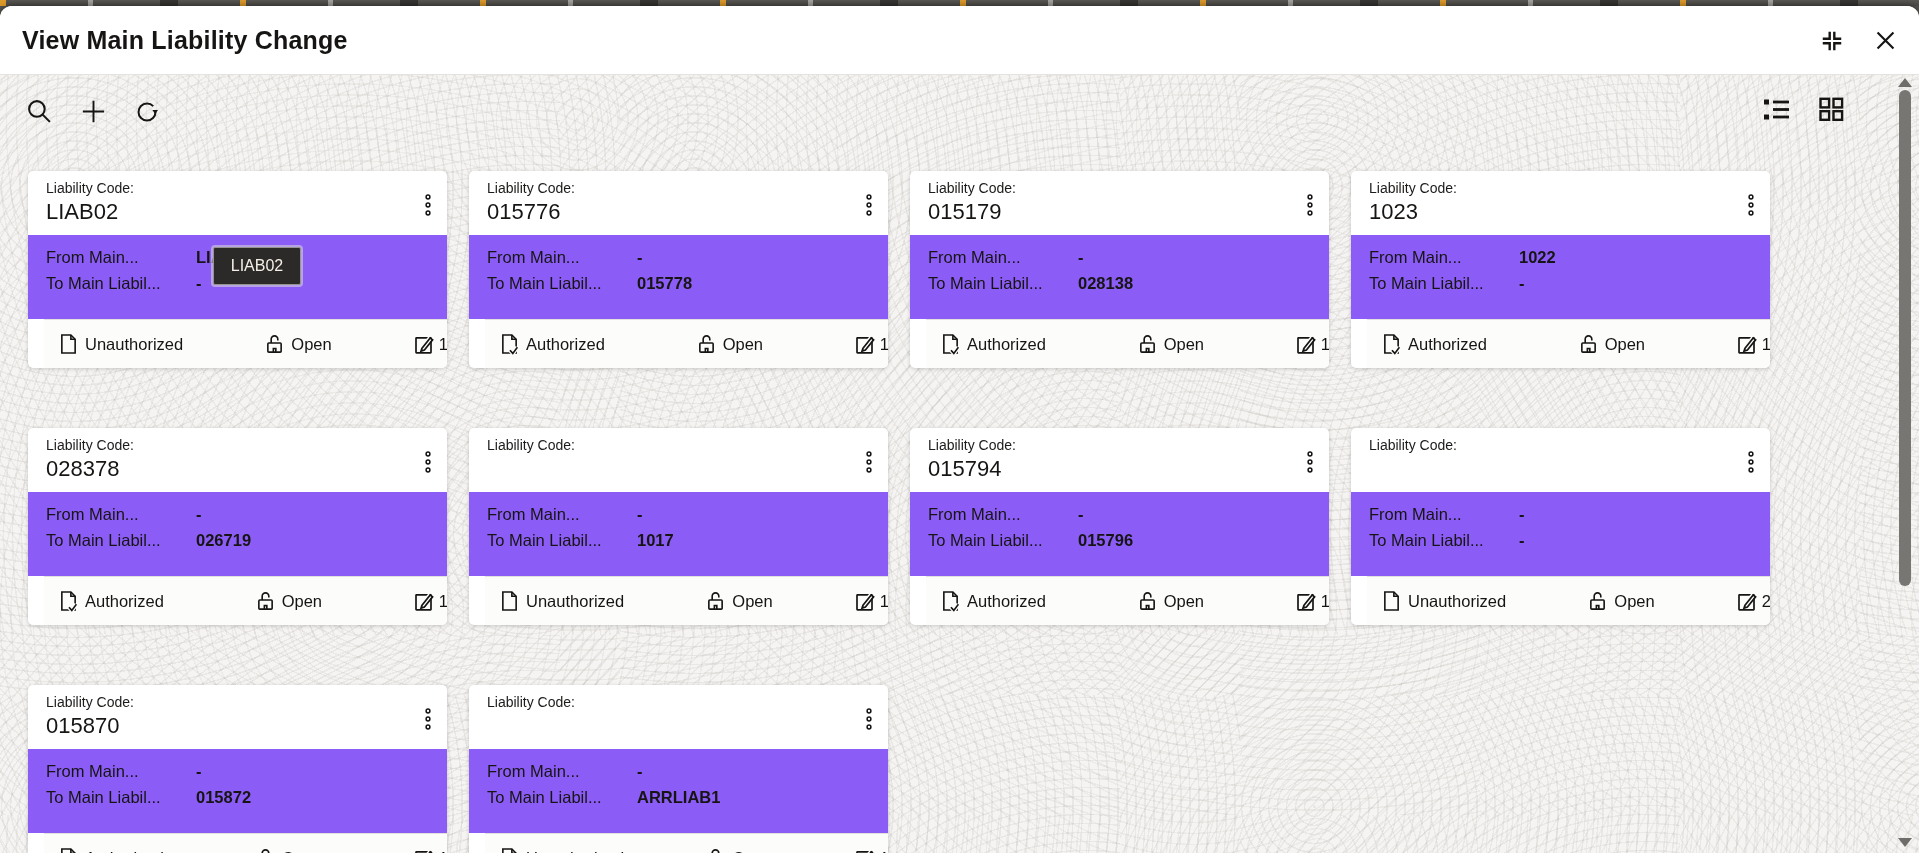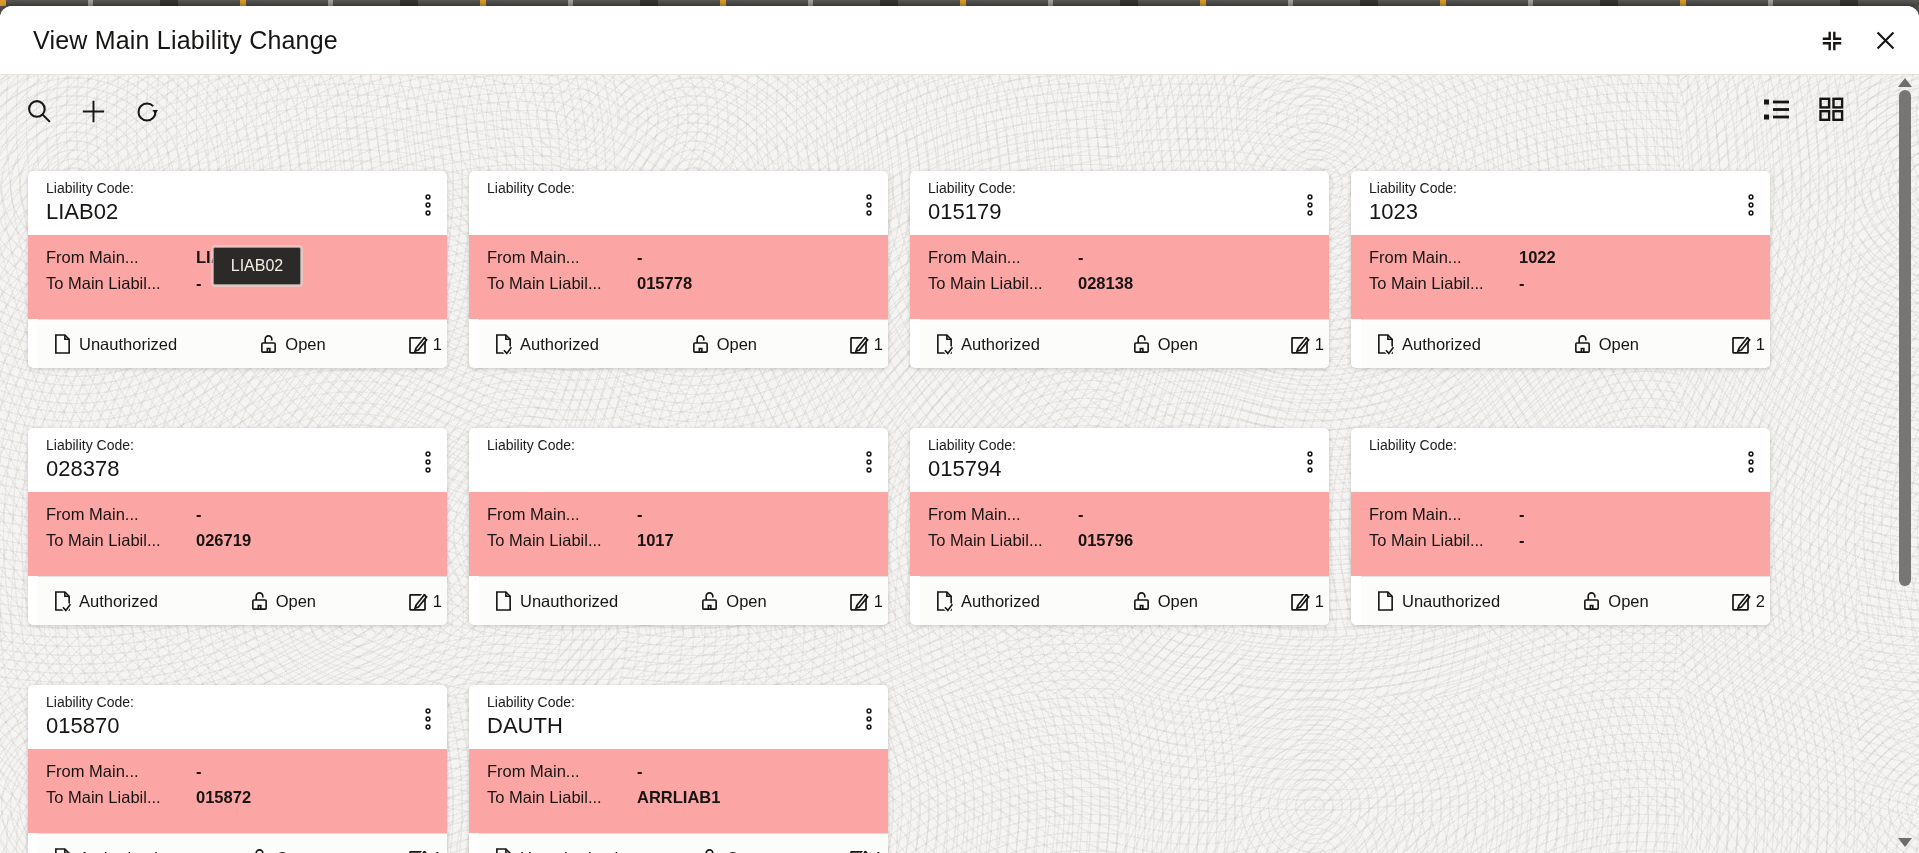--- a/index.html
+++ b/index.html
@@ -15,21 +15,21 @@
         rgba(255,255,255,.45) 88px 93px, transparent 93px 160px,
         rgba(30,28,26,.55) 160px 178px, transparent 178px 240px),
       linear-gradient(#5a5855,#4a4845);}
 
   .modal{position:absolute;left:0;top:6px;width:1919px;height:847px;
          border-radius:12px 12px 0 0;overflow:hidden;background:#f5f4f2;
          box-shadow:0 -1px 6px rgba(0,0,0,.35);}
 
   .modal-header{position:absolute;left:0;top:0;width:100%;height:69px;background:#ffffff;
                 border-bottom:1px solid #e5e3e0;display:flex;align-items:center;}
-  .page-title{font-size:25px;font-weight:400;margin-left:33px;letter-spacing:.2px;}
+  .page-title{font-size:25px;font-weight:700;margin-left:22px;letter-spacing:.2px;}
   .win-controls{position:absolute;right:18px;top:0;height:69px;display:flex;align-items:center;gap:22px;}
   .icon-btn{background:none;border:none;padding:4px;cursor:pointer;display:flex;align-items:center;justify-content:center;}
   .icon-btn svg{display:block;}
 
   
   .content{position:absolute;left:0;top:69px;width:1919px;height:778px;overflow:hidden;
     background-color:#f5f4f2;
     background-image:
       repeating-radial-gradient(circle at 12% 18%, rgba(158,152,144,.13) 0 1.5px, transparent 1.5px 9px),
       repeating-radial-gradient(circle at 78% 6%,  rgba(158,152,144,.11) 0 1.5px, transparent 1.5px 10px),
@@ -40,26 +40,26 @@
   .tools-left{position:absolute;left:22px;top:18px;display:flex;align-items:center;gap:18px;}
   .tools-right{position:absolute;right:70px;top:18px;display:flex;align-items:center;gap:20px;}
 
   
   .card{position:absolute;width:419px;height:197px;background:#ffffff;border-radius:5px;
         box-shadow:0 1px 4px rgba(0,0,0,.18);overflow:hidden;cursor:pointer;}
   .card-top{position:relative;height:64px;padding:9px 18px 0;}
   .card-label{font-size:14px;color:#1c1b19;}
   .card-code{font-size:22px;margin-top:3px;color:#161513;}
   .kebab{position:absolute;right:10px;top:18px;background:none;border:none;cursor:pointer;padding:4px;}
-  .card-mid{position:absolute;left:0;top:64px;width:100%;height:84px;background:#fca5a5;
+  .card-mid{position:absolute;left:0;top:64px;width:100%;height:84px;background:#8b5cf6;
             padding:9px 18px 0;font-size:16.5px;line-height:26px;}
   .mid-row{display:flex;}
   .mid-label{width:150px;flex:0 0 150px;color:#161513;}
   .mid-value{font-weight:700;color:#161513;}
-  .card-foot{position:absolute;left:10px;top:148px;width:100%;height:49px;background:#fcfcfb;
+  .card-foot{position:absolute;left:16px;top:148px;width:100%;height:49px;background:#fcfcfb;
              border-top:1px solid #e3e1de;display:flex;align-items:center;
              justify-content:space-between;padding:0 15px;font-size:16.5px;}
   .foot-item{display:flex;align-items:center;gap:7px;}
   .foot-item svg{display:block;}
   .foot-count{gap:4px;}
 
   
   .tooltip{position:absolute;left:213px;top:172px;min-width:88px;height:38px;z-index:60;
            background:#2b2a28;color:#f5efe7;font-size:16px;display:flex;align-items:center;
            justify-content:center;padding:0 12px;border:1px solid #97948f;border-radius:2px;
@@ -209,20 +209,21 @@
             <path d="M8 14.2L16.2 4l2.4 1.9-8.2 10.2-3.4 1z"></path>
           </svg>
         </span>
         <span>1</span>
       </div>
     </div>
   </div>
         <div class="card" style="left: 469px; top: 96px;">
     <div class="card-top">
       <div class="card-label">Liability Code:</div>
+      <div class="card-code">015776</div>
       <button class="kebab">
         <span>
           <svg width="10" height="24" viewBox="0 0 10 24" fill="none" stroke="#161513" stroke-width="1.5">
             <circle cx="5" cy="4" r="1.9"></circle>
                   <circle cx="5" cy="12" r="1.9"></circle>
                   <circle cx="5" cy="20" r="1.9"></circle>
           </svg>
         </span>
       </button>
     </div>
@@ -674,21 +675,20 @@
             <path d="M8 14.2L16.2 4l2.4 1.9-8.2 10.2-3.4 1z"></path>
           </svg>
         </span>
         <span>1</span>
       </div>
     </div>
   </div>
         <div class="card" style="left: 469px; top: 610px;">
     <div class="card-top">
       <div class="card-label">Liability Code:</div>
-      <div class="card-code">DAUTH</div>
       <button class="kebab">
         <span>
           <svg width="10" height="24" viewBox="0 0 10 24" fill="none" stroke="#161513" stroke-width="1.5">
             <circle cx="5" cy="4" r="1.9"></circle>
                   <circle cx="5" cy="12" r="1.9"></circle>
                   <circle cx="5" cy="20" r="1.9"></circle>
           </svg>
         </span>
       </button>
     </div>

